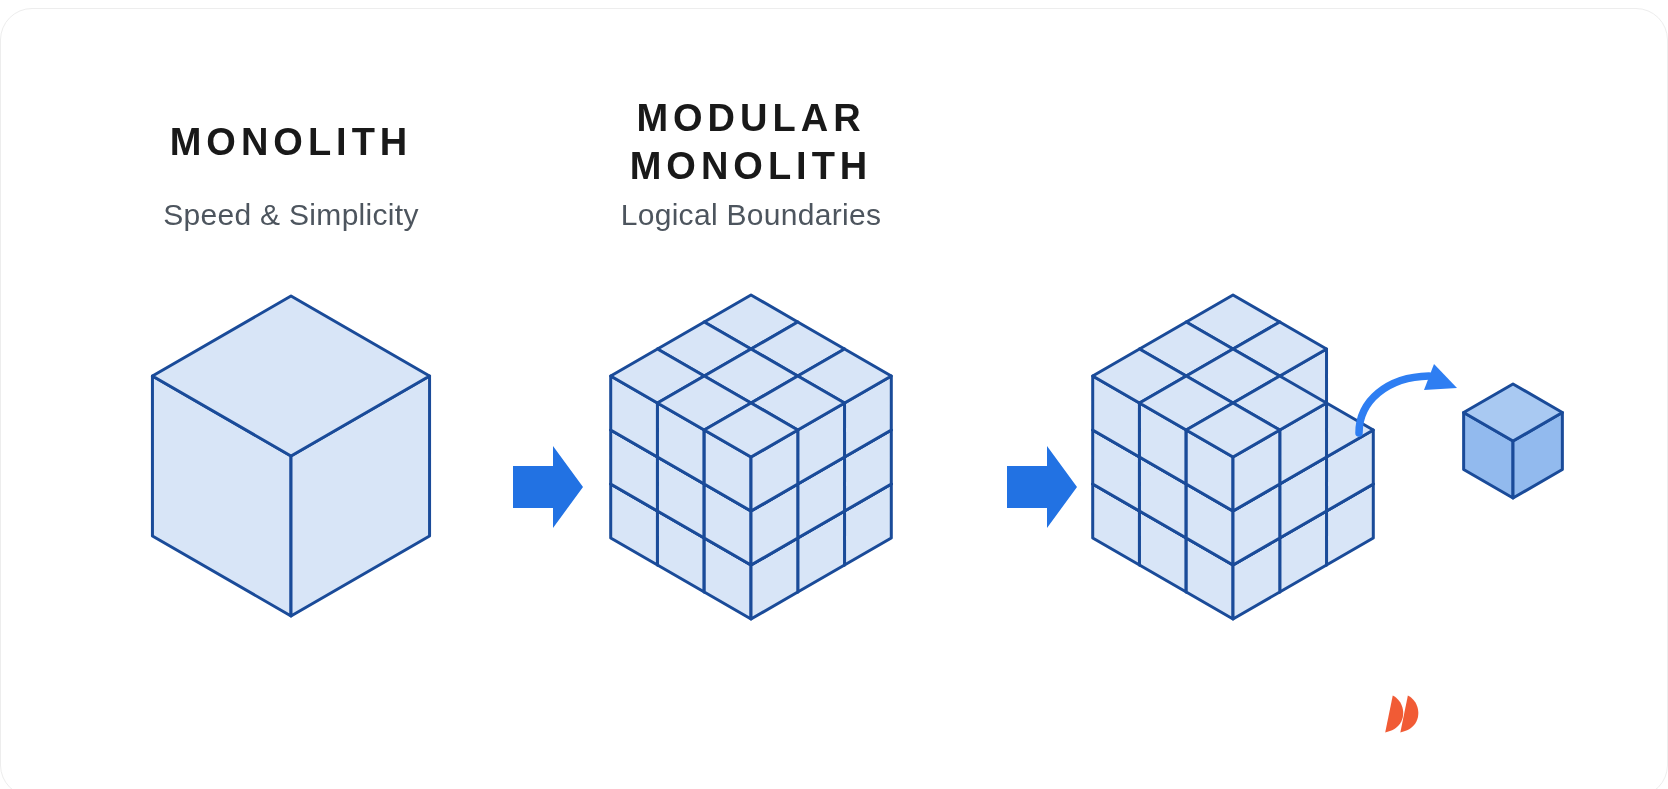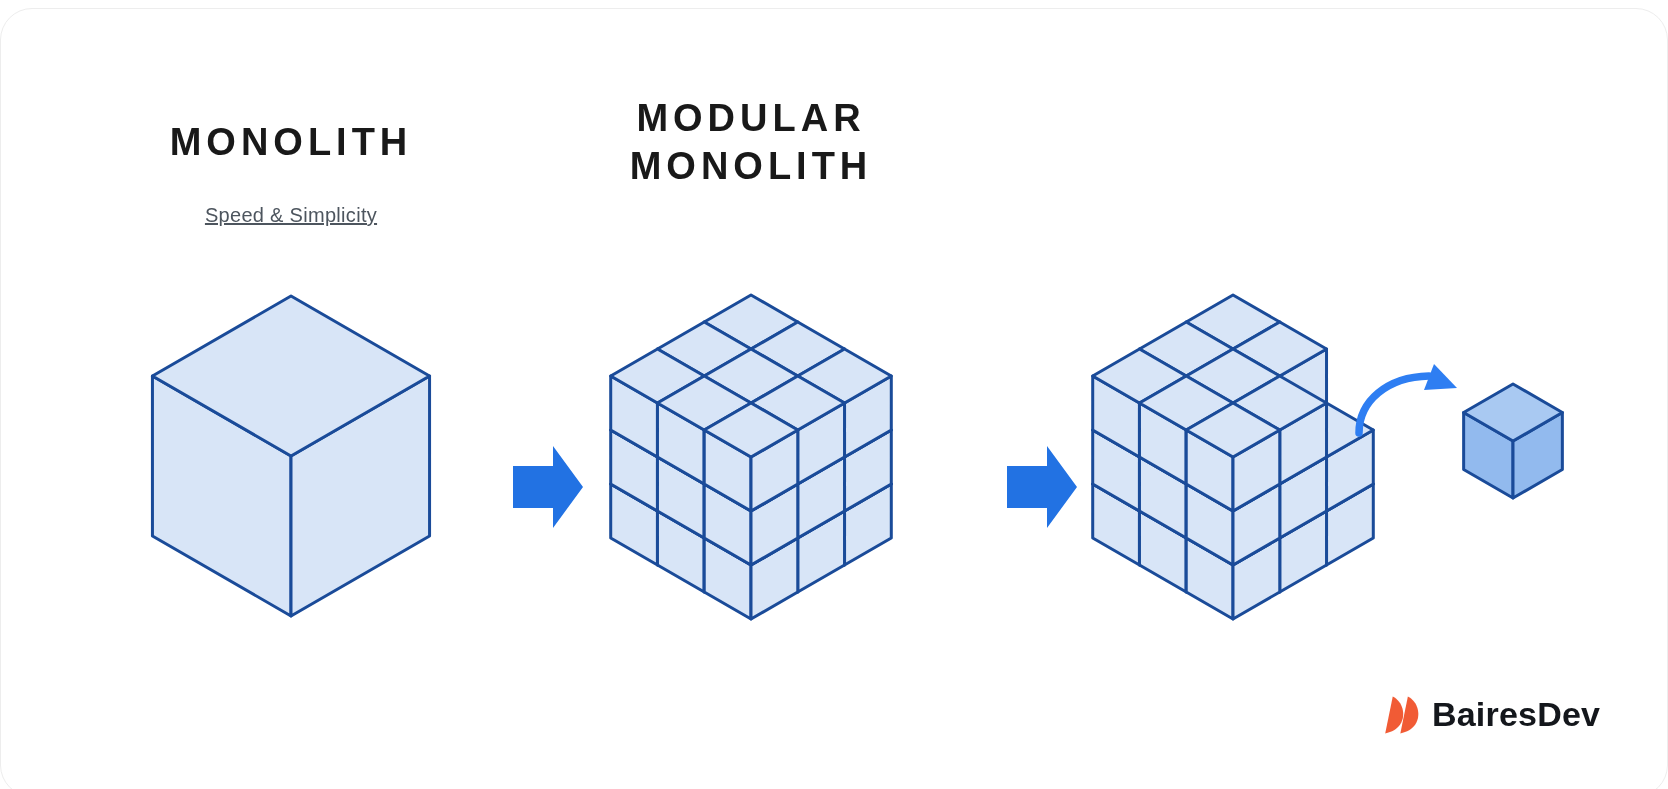--- a/index.html
+++ b/index.html
@@ -12,22 +12,22 @@
   .stage{position:absolute;top:85px;width:400px;text-align:center;}
   #stage-1{left:90px;}
   #stage-2{left:550px;}
   #stage-3{left:1082px;}
   .stage-title{
     height:96px;display:flex;align-items:center;justify-content:center;
     font-size:38px;font-weight:bold;letter-spacing:5px;line-height:48px;
     color:var(--title-text,#191919);white-space:pre-line;
   }
   .stage-subtitle{
-    margin-top:6px;font-size:20px;line-height:38px;
-    color:var(--subtitle-text,#4d555e);letter-spacing:.3px;text-decoration:underline;
+    margin-top:6px;font-size:30px;line-height:38px;
+    color:var(--subtitle-text,#4d555e);letter-spacing:.3px;
   }
   .scene{position:absolute;left:0;top:0;}
   #flow-arrow-1,#flow-arrow-2{fill:var(--flow-arrow,#2272e3);}
   #extract-path{stroke:var(--extraction-arrow,#2e7ef2);fill:none;}
   #extract-head{fill:var(--extraction-arrow,#2e7ef2);}
   .brand{position:absolute;left:1380px;top:686px;display:flex;align-items:center;gap:9px;}
   .brand-icon path{fill:var(--brand-orange,#f15b35);}
   .brand-text{font-size:34px;font-weight:bold;color:var(--brand-text,#14171c);letter-spacing:.2px;}
 </style>
 </head>
@@ -36,20 +36,21 @@
 <div class="canvas">
 
   <div class="stage" id="stage-1">
     <div class="stage-title">MONOLITH</div>
     <div class="stage-subtitle">Speed &amp; Simplicity</div>
   </div>
 
   <div class="stage" id="stage-2">
     <div class="stage-title">MODULAR
 MONOLITH</div>
+    <div class="stage-subtitle">Logical Boundaries</div>
   </div>
 
   <div class="stage" id="stage-3">
   </div>
 
   <svg id="scene" class="scene" width="1666" height="787" viewBox="0 0 1666 787">
     <g id="fig-monolith">
         <polygon points="151.44,527 290,607 290,447 151.44,367" fill="#d8e5f7" stroke="#1a4b99" stroke-width="3" stroke-linejoin="round"></polygon>
         <polygon points="428.56,527 290,607 290,447 428.56,367" fill="#d8e5f7" stroke="#1a4b99" stroke-width="3" stroke-linejoin="round"></polygon>
         <polygon points="290,287 428.56,367 290,447 151.44,367" fill="#d8e5f7" stroke="#1a4b99" stroke-width="3" stroke-linejoin="round"></polygon>
@@ -228,16 +229,15 @@
         <polygon points="1561.362,460.5 1512,489 1512,432 1561.362,403.5" fill="#92baee" stroke="#1a4b99" stroke-width="3" stroke-linejoin="round"></polygon>
         <polygon points="1512,375 1561.362,403.5 1512,432 1462.638,403.5" fill="#a9c9f2" stroke="#1a4b99" stroke-width="3" stroke-linejoin="round"></polygon>
       </g>
   </svg>
 
   <div class="brand">
     <svg class="brand-icon" width="42" height="38" viewBox="0 0 50 44">
       <path d="M14 0 C26 6 30 22 23 33 C19 39 13 42 5 44 Z"></path>
       <path d="M32 0 C44 6 48 22 41 33 C37 39 31 42 23 44 Z"></path>
     </svg>
-    <span class="brand-text">BairesDev</span>
   </div>
 
 </div>
 
 </body></html>

